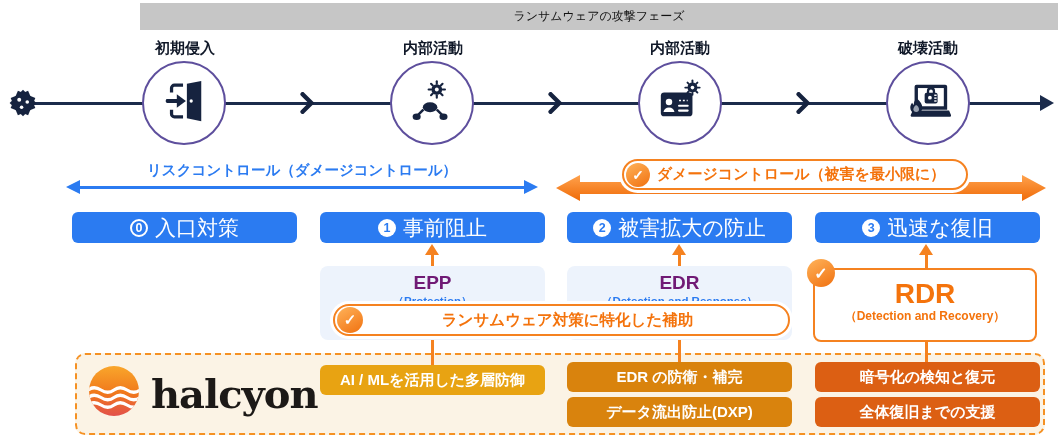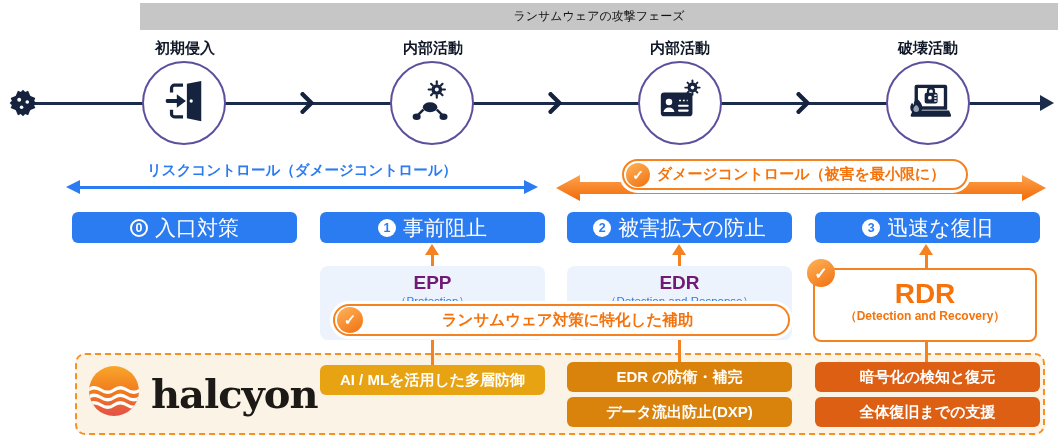--- a/index.html
+++ b/index.html
@@ -51,21 +51,21 @@
   .badge.outline{border:2px solid #fff;color:#fff;}
   .badge.filled{background:#fff;color:#2B7BF1;}
   
   .connector{position:absolute;top:255px;width:3px;height:110px;background:#F58220;z-index:2;}
   .connector-head{position:absolute;top:244px;width:0;height:0;z-index:2;
     border-left:7px solid transparent;border-right:7px solid transparent;border-bottom:11px solid #F58220;}
   
   .panel{position:absolute;top:266px;width:225px;height:74px;background:#EDF3FC;border-radius:8px;
     text-align:center;z-index:3;}
   .panel .p-title{margin-top:7px;font-size:19px;font-weight:bold;color:#701a75;line-height:1.1;}
-  .panel .p-sub{font-size:11.5px;font-weight:normal;color:#2B7BF1;}
+  .panel .p-sub{font-size:11.5px;font-weight:bold;color:#2B7BF1;}
   .rdr-box{position:absolute;left:813px;top:268px;width:224px;height:74px;background:#fff;
     border:2.5px solid #F58220;border-radius:8px;box-sizing:border-box;text-align:center;z-index:3;}
   .rdr-box .r-title{margin-top:9px;font-size:28px;font-weight:bold;color:#F4730C;line-height:1.05;}
   .rdr-box .r-sub{font-size:12px;font-weight:bold;color:#F4730C;}
   .rdr-check{position:absolute;left:-8px;top:-11px;z-index:4;}
   .assist-pill{position:absolute;left:333px;top:304px;width:457px;height:32px;background:#fff;
     border:2.5px solid #F58220;border-radius:18px;box-sizing:border-box;z-index:4;
     display:flex;align-items:center;box-shadow:0 0 0 3px #fff;}
   .assist-pill .pill-text{flex:1;text-align:center;font-size:15.5px;font-weight:bold;color:#F4730C;padding-right:16px;}
   

